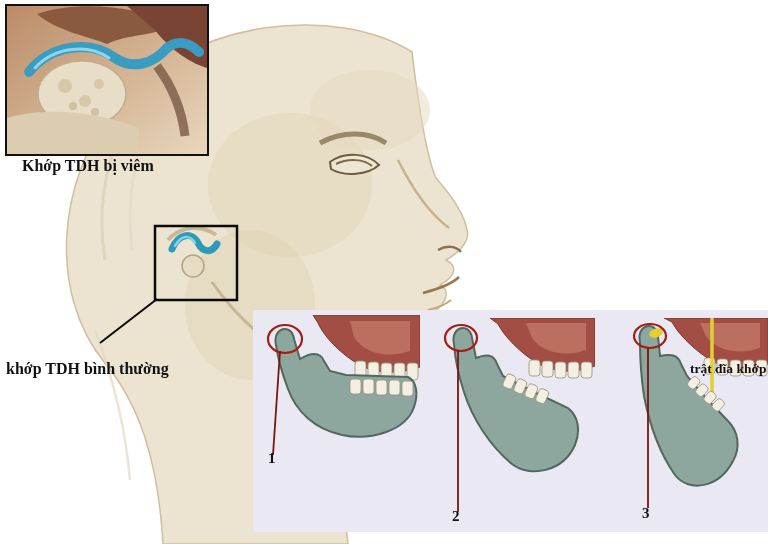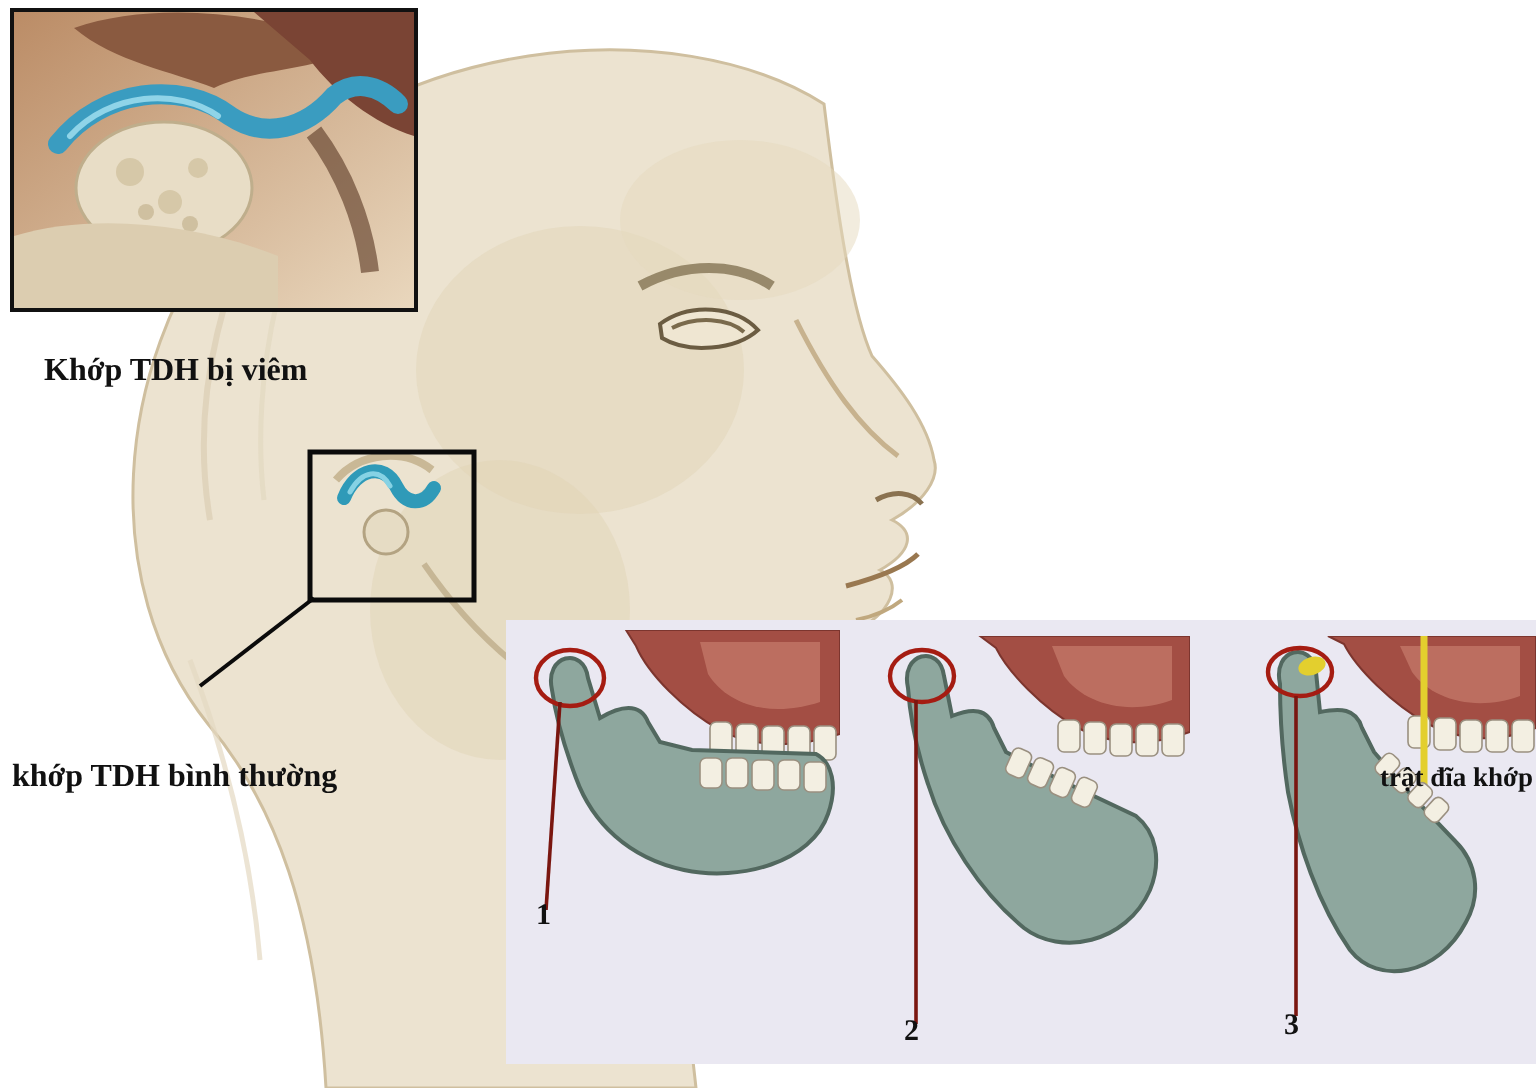--- a/index.html
+++ b/index.html
@@ -3,21 +3,21 @@
 <meta charset="utf-8">
 <style>
   html,body{margin:0;padding:0;background:#fff;}
   #stage{
     position:relative;width:768px;height:544px;overflow:hidden;background:#ffffff;
     font-family:"Liberation Serif",serif;
   }
   .abs{position:absolute;}
   .lbl{
     position:absolute;font-family:"Liberation Serif",serif;font-weight:bold;
-    color:#111;white-space:nowrap;margin-top:20px;
+    color:#111;white-space:nowrap;
   }
   #inset-box{
     position:absolute;left:5px;top:4px;width:200px;height:148px;
     border:2px solid #111;box-sizing:content-box;background:#c59a76;overflow:hidden;
   }
   #inset-label{left:22px;top:157px;font-size:16px;}
   #normal-label{left:6px;top:360px;font-size:16px;}
   #dislocation-label{left:690px;top:361px;font-size:13.5px;z-index:6;}
   #panel-bg{
     position:absolute;left:253px;top:310px;width:515px;height:222px;

